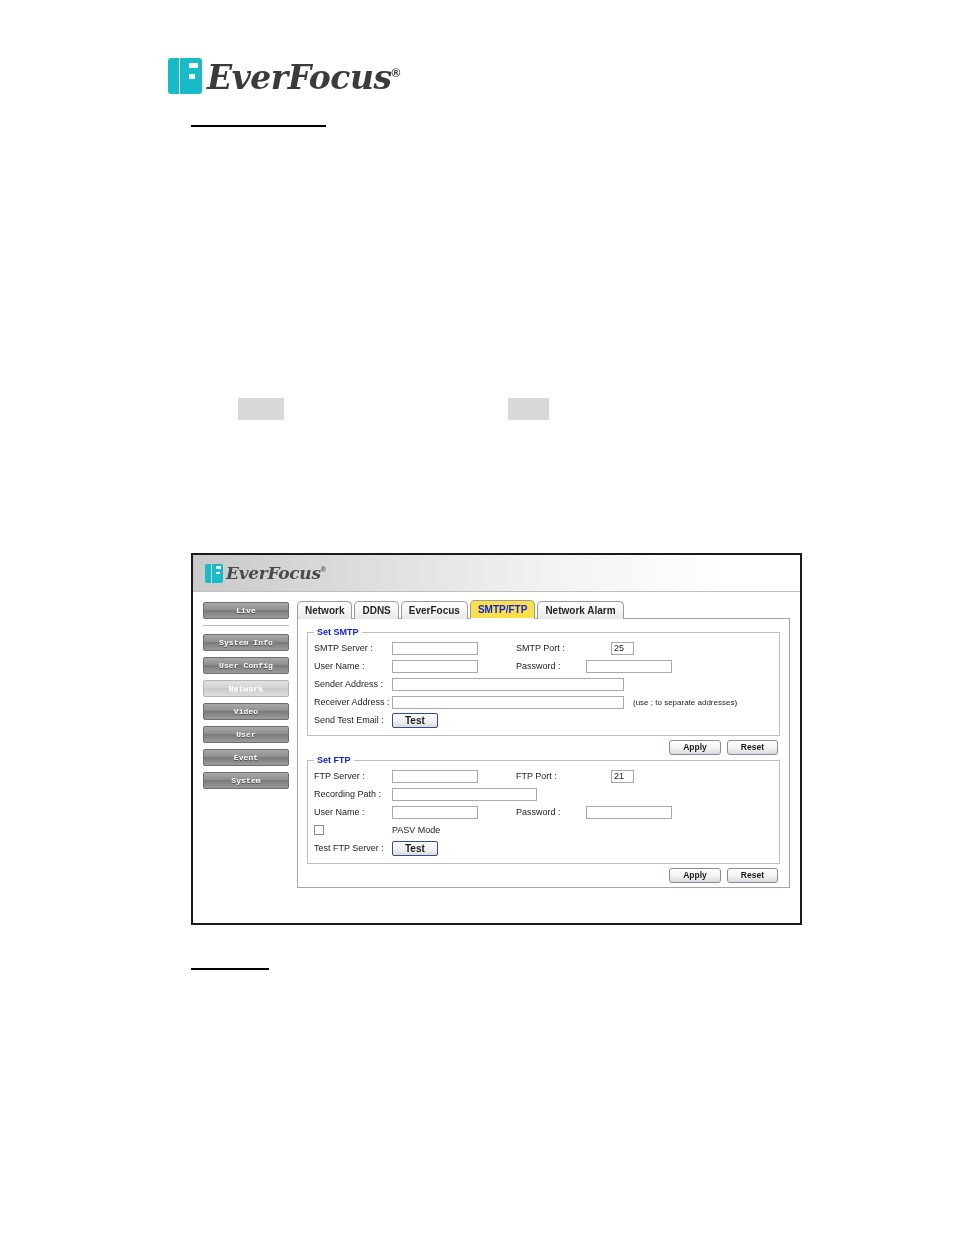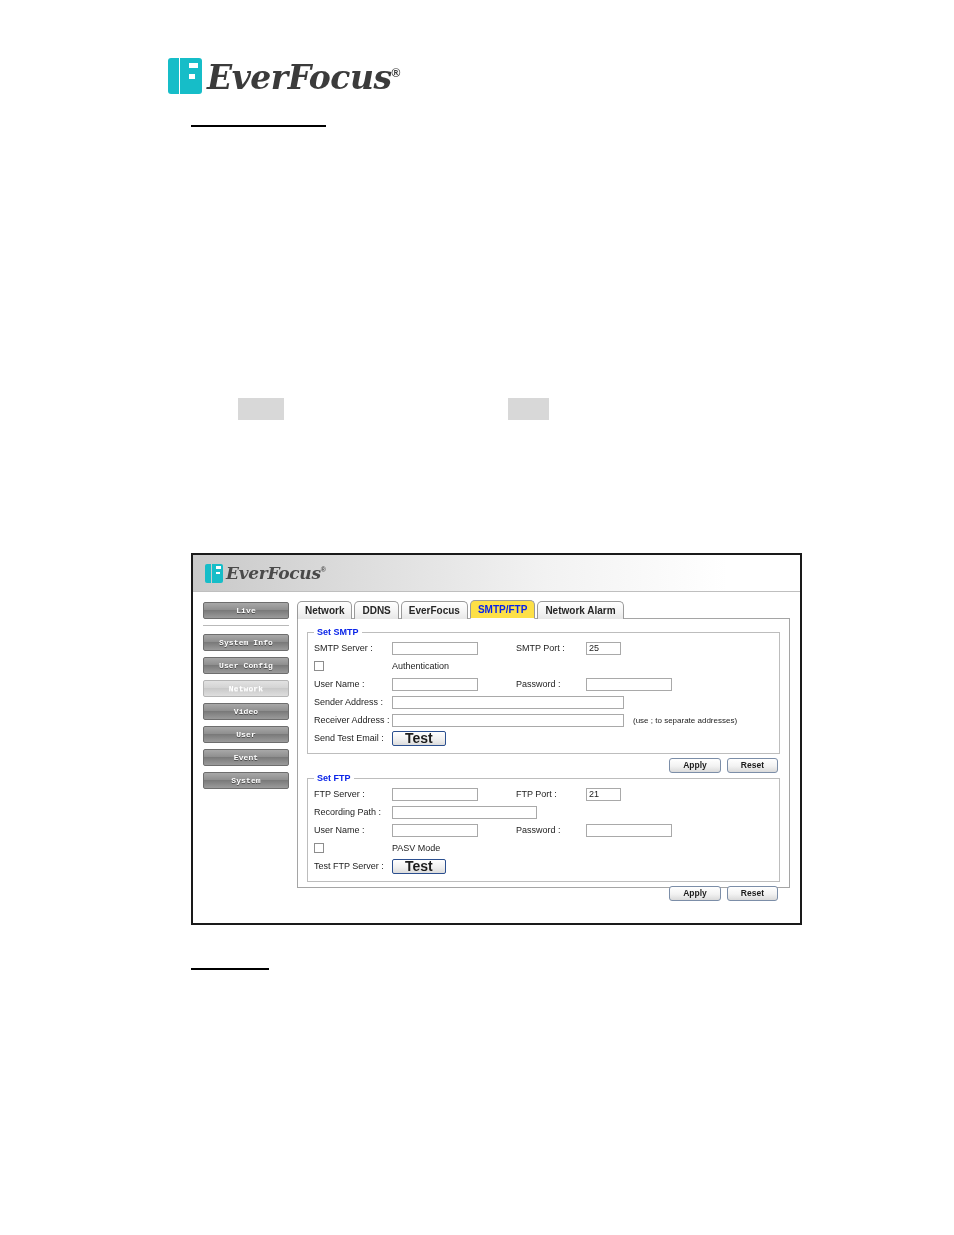--- a/index.html
+++ b/index.html
@@ -278,21 +278,21 @@
     height: 13px;
     box-sizing: border-box;
     font-size: 9px;
     color: #1c1c1c;
     padding: 0 2px;
     line-height: 12px;
     font-family: "Liberation Sans", sans-serif;
     outline: none;
   }
   .fld-s { width: 86px; }
-  .fld-m { width: 35px; }
+  .fld-m { width: 23px; margin-left: 25px; }
   .fld-l { width: 232px; }
   .fld-xl { width: 145px; }
   .spacer-gap { width: 38px; flex: 0 0 38px; }
   .cbx {
     width: 10px; height: 10px;
     border: 1px solid #8d8d8d;
     background: #ffffff;
     box-sizing: border-box;
     margin: 0;
     -webkit-appearance: none;
@@ -302,21 +302,21 @@
   .cbx-slot { width: 78px; flex: 0 0 78px; display: flex; align-items: center; }
   .note {
     font-size: 8px;
     color: #1c1c1c;
     margin-left: 9px;
     white-space: nowrap;
   }
   .btn-test {
     border: 1px solid #2b4f8f;
     background: linear-gradient(to bottom, #ffffff 0%, #f0f0f0 55%, #dcdcdc 100%);
-    font-size: 14px;
+    font-size: 10px;
     font-weight: bold;
     color: #1c1c1c;
     border-radius: 2px;
     padding: 1px 12px;
     line-height: 11px;
     font-family: "Liberation Sans", sans-serif;
     cursor: pointer;
   }
   .btnbar {
     display: flex;
@@ -427,26 +427,20 @@
           <legend>Set SMTP</legend>
 
           <div class="row">
             <span class="lbl lbl-w1">SMTP Server :</span>
             <input class="fld fld-s" type="text" value="" style="">
             <span class="spacer-gap"></span>
             <span class="lbl lbl-w2">SMTP Port :</span>
             <input class="fld fld-m" type="text" value="25" style="">
           </div>
 
-          <div class="row">
-            <span class="cbx-slot">
-              <input class="cbx" type="checkbox" style="">
-            </span>
-            <span class="lbl">Authentication</span>
-          </div>
 
           <div class="row">
             <span class="lbl lbl-w1">User Name :</span>
             <input class="fld fld-s" type="text" value="" style="">
             <span class="spacer-gap"></span>
             <span class="lbl lbl-w2">Password :</span>
             <input class="fld fld-s" type="password" value="" style="">
           </div>
 
           <div class="row">

